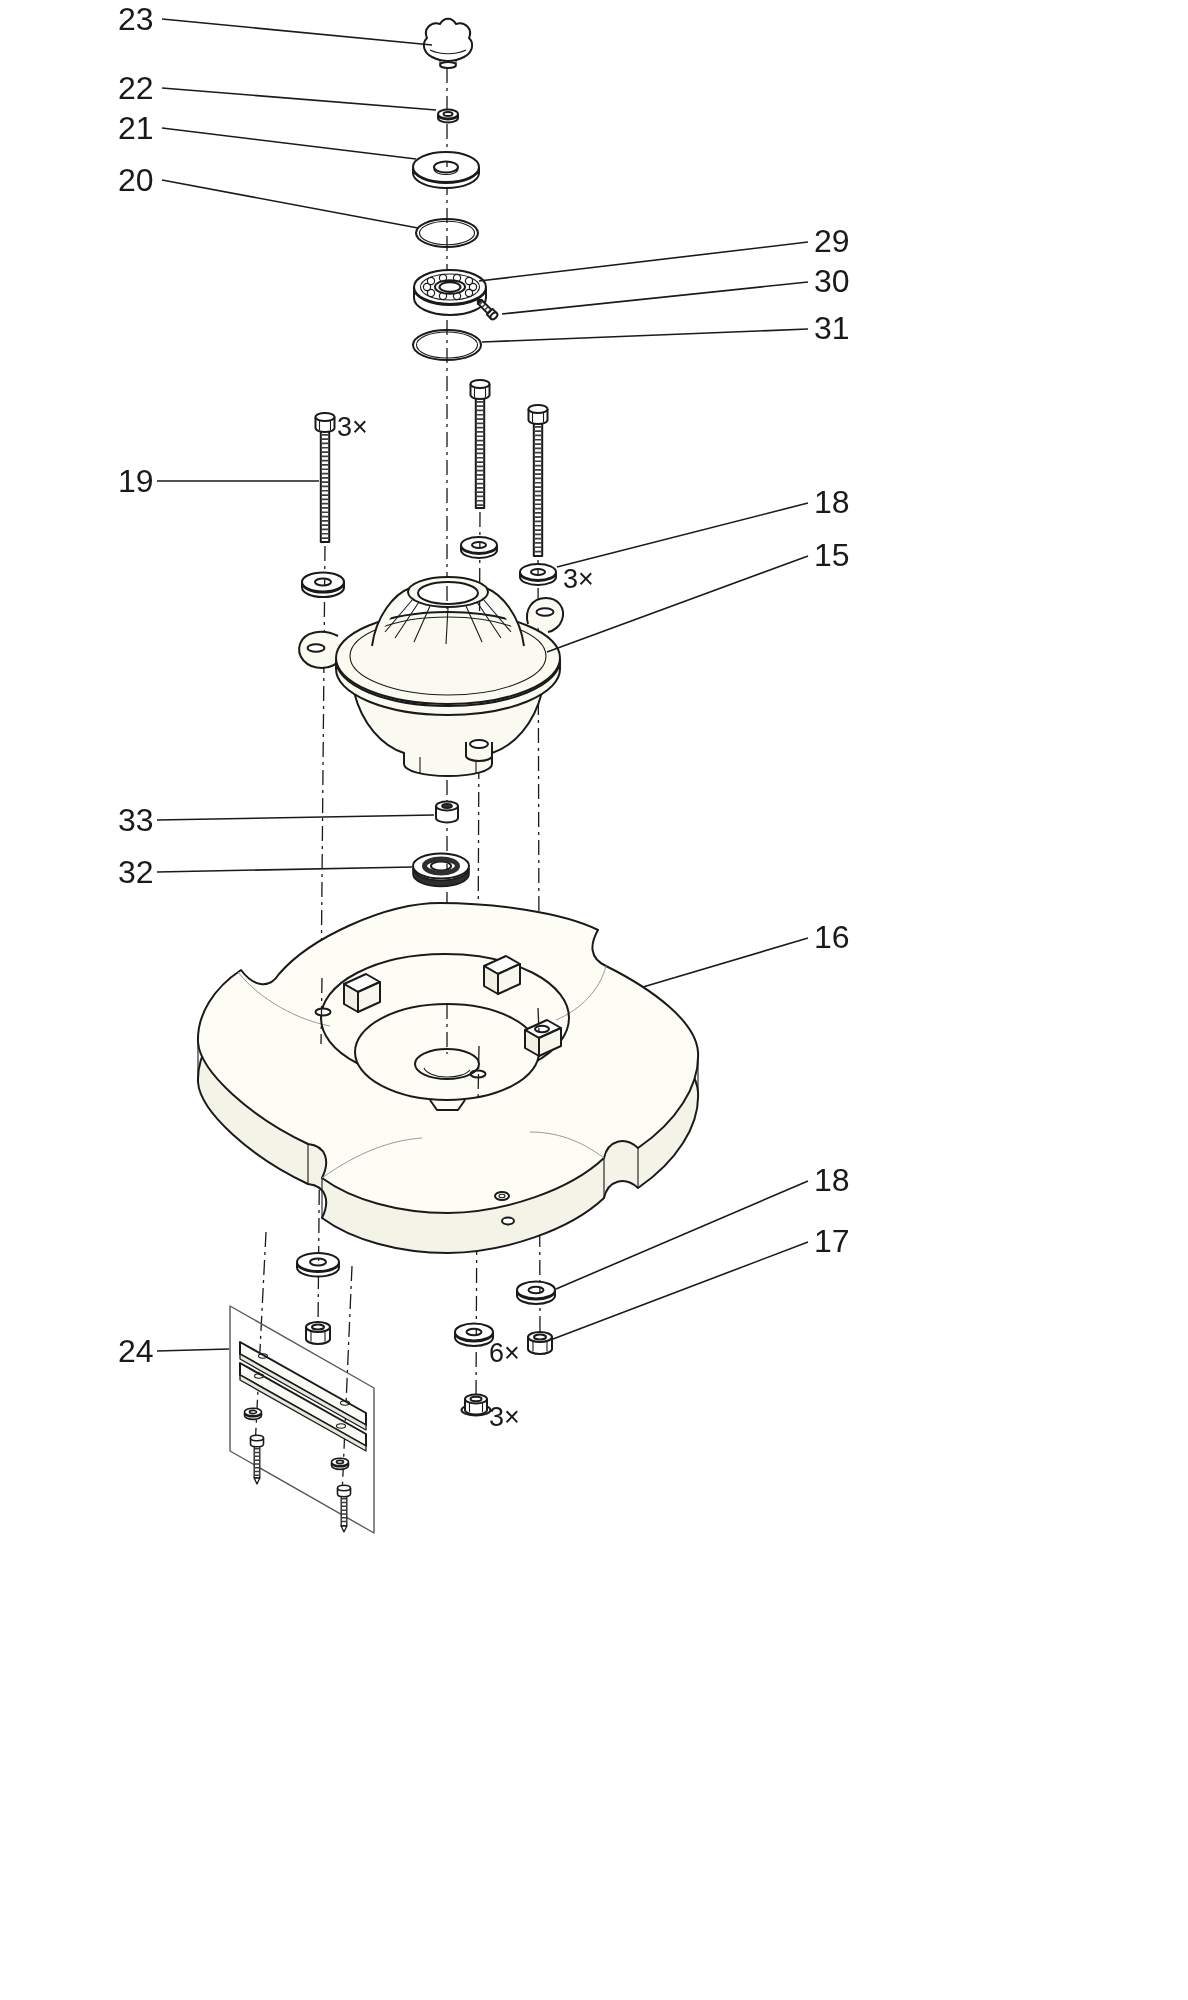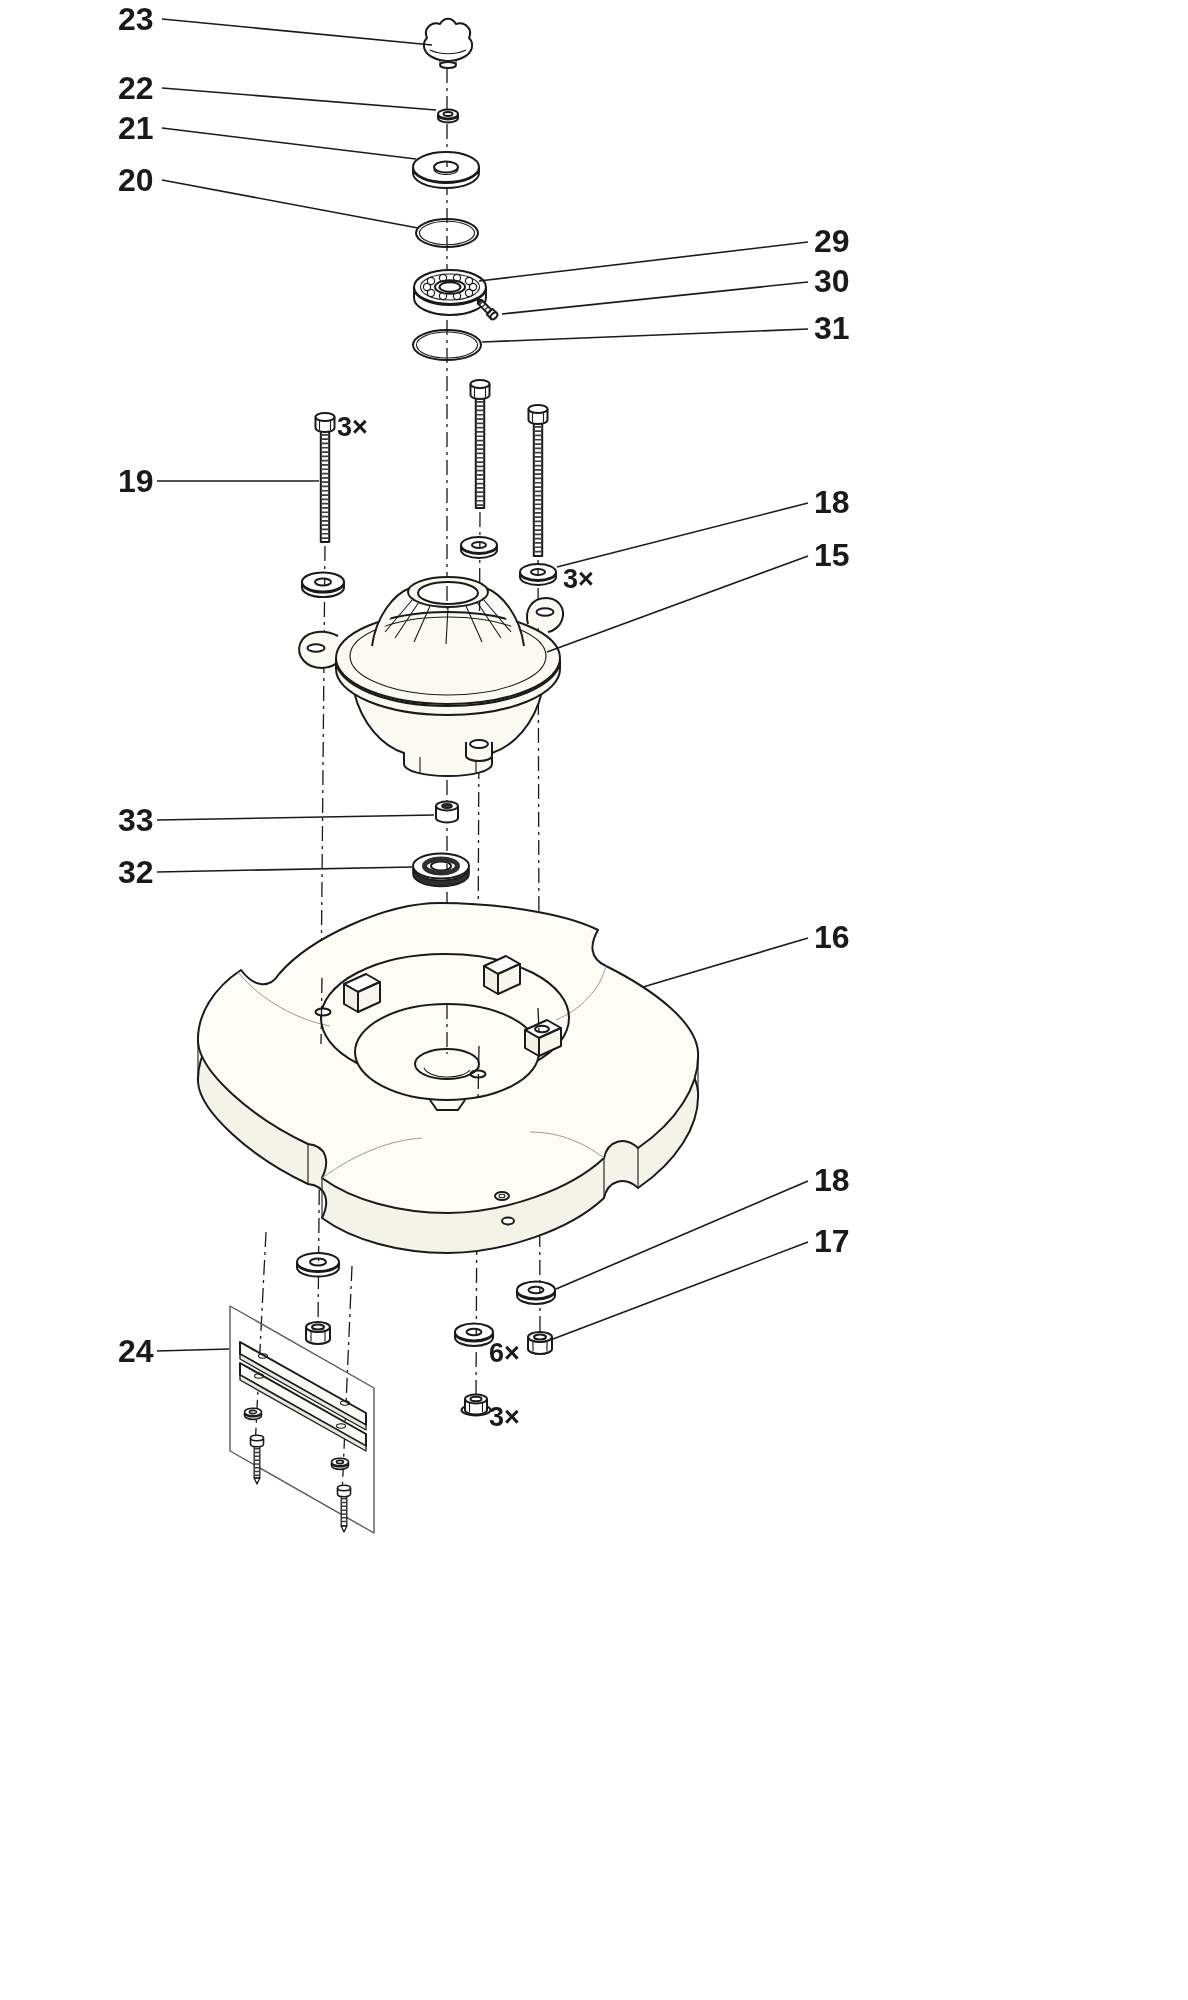--- a/index.html
+++ b/index.html
@@ -1,16 +1,16 @@
 <!DOCTYPE html>
 <html><head>
 <meta charset="utf-8">
 <style>
   html,body{margin:0;padding:0;background:#ffffff;}
-  .stage{position:relative;width:1188px;height:2000px;background:#ffffff;overflow:hidden;font-weight:bold;}
+  .stage{position:relative;width:1188px;height:2000px;background:#ffffff;overflow:hidden;}
   svg{display:block}
   .axis{stroke:#1a1a1a;stroke-width:1.3;fill:none;stroke-dasharray:15 5 3 5}
   .leader{stroke:#1a1a1a;stroke-width:1.6;fill:none}
   .lbl{font-family:"Liberation Sans",sans-serif;font-size:32px;fill:#1a1a1a}
   .qty{font-family:"Liberation Sans",sans-serif;font-size:27px;fill:#1a1a1a}
   .p{stroke:#1a1a1a;stroke-width:2;fill:#fff;stroke-linejoin:round}
   .pt{stroke:#1a1a1a;stroke-width:2;fill:#fbfaf1;stroke-linejoin:round}
   .pf{stroke:#1a1a1a;stroke-width:2;fill:#fdfdf6;stroke-linejoin:round}
   .pb{stroke:#1a1a1a;stroke-width:2;fill:#f4f3e7;stroke-linejoin:round}
   .pn{stroke:#1a1a1a;stroke-width:2;fill:none;stroke-linejoin:round}

